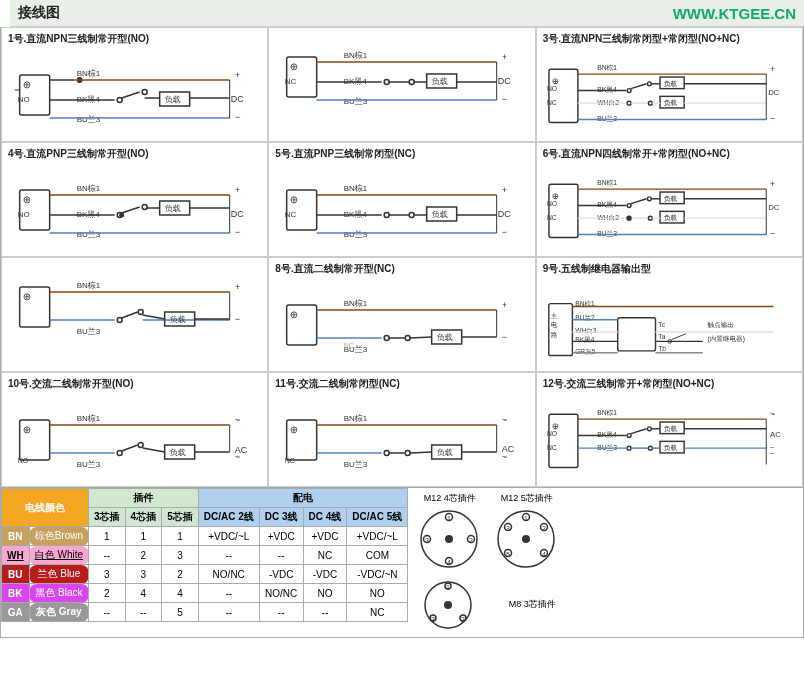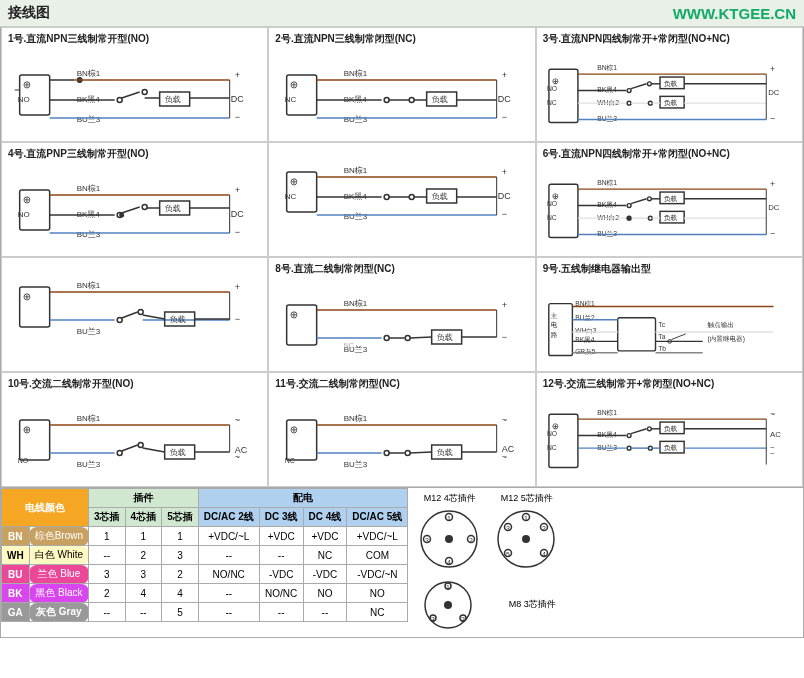--- a/index.html
+++ b/index.html
@@ -11,20 +11,21 @@
       min-height: 678px;
     }
 
     .page-header {
       display: flex;
       justify-content: space-between;
       align-items: center;
       padding: 4px 8px;
       background: #e8f0e8;
       border-bottom: 1px solid #ccc;
+      margin-left: 10px;
     }
     .page-title {
       font-size: 14px;
       font-weight: bold;
       color: #222;
     }
     .page-url {
       font-size: 15px;
       font-weight: bold;
       color: #1a6;
@@ -72,22 +73,22 @@
       border: 1px solid #aaa;
       padding: 2px 5px;
       text-align: center;
       white-space: nowrap;
     }
     .header-color { background: #f5a623; color: #fff; font-weight: bold; }
     .header-plugin { background: #d0e8d0; font-weight: bold; }
     .header-power { background: #b0d0f0; font-weight: bold; }
     .color-cell { text-align: left; padding-left: 4px; border-radius: 8px; }
     .color-bn { background: #c8a060; color: #fff; }
-    .color-wh { background: #fef9c3; }
-    .color-bu { background: #ec4899; color: #fff; }
+    .color-wh { background: #f9a8d4; text-decoration: underline; }
+    .color-bu { background: #b91c1c; color: #fff; }
     .color-bk { background: #d946ef; color: #fff; }
     .color-ga { background: #999; color: #fff; font-weight: bold; }
 
     .connector-section {
       padding: 4px 8px;
       display: flex;
       flex-direction: column;
       align-items: center;
       justify-content: center;
       min-width: 160px;
@@ -152,21 +153,20 @@
 
       <text x="62" y="72" font-size="8" fill="#333">BU兰3</text>
       <line x1="35" y1="68" x2="215" y2="68" stroke="#5080C0" stroke-width="1.5"></line>
       <text x="220" y="70" font-size="9" fill="#333">−</text>
 
       <line x1="215" y1="30" x2="215" y2="68" stroke="#333" stroke-width="1"></line>
     </svg>
   </div>
 
   <div class="diagram-cell">
-    <div class="diagram-title">2号.直流NPN三线制常闭型(NC)</div>
     <svg class="diagram-svg" viewBox="0 0 240 85">
       <rect x="5" y="25" width="30" height="40" rx="2" fill="none" stroke="#333" stroke-width="1.5"></rect>
       <text x="3" y="52" font-size="8" fill="#333">NC</text>
       <text x="8" y="38" font-size="10" fill="#333">⊕</text>
 
       <line x1="35" y1="30" x2="215" y2="30" stroke="#8B4513" stroke-width="1.5"></line>
       <text x="62" y="26" font-size="8" fill="#333">BN棕1</text>
       <text x="220" y="28" font-size="9" fill="#333">+</text>
 
       <text x="62" y="52" font-size="8" fill="#333">BK黑4</text>
@@ -181,21 +181,21 @@
       <text x="216" y="52" font-size="9" fill="#333">DC</text>
 
       <text x="62" y="72" font-size="8" fill="#333">BU兰3</text>
       <line x1="35" y1="68" x2="215" y2="68" stroke="#5080C0" stroke-width="1.5"></line>
       <text x="220" y="70" font-size="9" fill="#333">−</text>
       <line x1="215" y1="30" x2="215" y2="68" stroke="#333" stroke-width="1"></line>
     </svg>
   </div>
 
   <div class="diagram-cell">
-    <div class="diagram-title">3号.直流NPN四线制常开+常闭型(NO+NC)</div>
+    <div class="diagram-title">3号.直流NPN三线制常闭型+常闭型(NO+NC)</div>
     <svg class="diagram-svg" viewBox="0 0 260 88">
       <rect x="5" y="20" width="30" height="55" rx="2" fill="none" stroke="#333" stroke-width="1.5"></rect>
       <text x="3" y="42" font-size="7" fill="#333">NO</text>
       <text x="3" y="57" font-size="7" fill="#333">NC</text>
       <text x="8" y="35" font-size="9" fill="#333">⊕</text>
 
       <line x1="35" y1="25" x2="230" y2="25" stroke="#8B4513" stroke-width="1.5"></line>
       <text x="55" y="21" font-size="7" fill="#333">BN棕1</text>
       <text x="234" y="23" font-size="9" fill="#333">+</text>
 
@@ -249,20 +249,21 @@
       <text x="62" y="72" font-size="8" fill="#333">BU兰3</text>
       <line x1="35" y1="68" x2="215" y2="68" stroke="#5080C0" stroke-width="1.5"></line>
       <text x="220" y="70" font-size="9" fill="#333">−</text>
       <line x1="215" y1="30" x2="215" y2="68" stroke="#333" stroke-width="1"></line>
 
       <circle cx="107" cy="50" r="2.5" fill="#333"></circle>
     </svg>
   </div>
 
   <div class="diagram-cell">
+    <div class="diagram-title">5号.直流PNP三线制常闭型(NC)</div>
     <svg class="diagram-svg" viewBox="0 0 240 85">
       <rect x="5" y="25" width="30" height="40" rx="2" fill="none" stroke="#333" stroke-width="1.5"></rect>
       <text x="3" y="52" font-size="8" fill="#333">NC</text>
       <text x="8" y="38" font-size="10" fill="#333">⊕</text>
       <line x1="35" y1="30" x2="215" y2="30" stroke="#8B4513" stroke-width="1.5"></line>
       <text x="62" y="26" font-size="8" fill="#333">BN棕1</text>
       <text x="220" y="28" font-size="9" fill="#333">+</text>
       <text x="62" y="52" font-size="8" fill="#333">BK黑4</text>
       <line x1="35" y1="50" x2="100" y2="50" stroke="#333" stroke-width="1.5"></line>
       <circle cx="105" cy="50" r="2.5" fill="none" stroke="#333" stroke-width="1.5"></circle>
@@ -338,21 +339,21 @@
       <rect x="150" y="50" width="30" height="14" fill="none" stroke="#333" stroke-width="1.5"></rect>
       <text x="155" y="60" font-size="8" fill="#333">负载</text>
       <line x1="128" y1="53" x2="150" y2="57" stroke="#333" stroke-width="1.5"></line>
       <line x1="180" y1="57" x2="215" y2="57" stroke="#333" stroke-width="1.5"></line>
       <text x="220" y="60" font-size="9" fill="#333">−</text>
       <line x1="215" y1="30" x2="215" y2="58" stroke="#333" stroke-width="1"></line>
     </svg>
   </div>
 
   <div class="diagram-cell">
-    <div class="diagram-title">8号.直流二线制常闭型(NC)</div>
+    <div class="diagram-title">8号.直流二线制常开型(NC)</div>
     <svg class="diagram-svg" viewBox="0 0 240 85">
       <rect x="5" y="25" width="30" height="40" rx="2" fill="none" stroke="#333" stroke-width="1.5"></rect>
       <text x="8" y="38" font-size="10" fill="#333">⊕</text>
       <line x1="35" y1="30" x2="215" y2="30" stroke="#8B4513" stroke-width="1.5"></line>
       <text x="62" y="26" font-size="8" fill="#333">BN棕1</text>
       <text x="220" y="28" font-size="9" fill="#333">+</text>
 
       <circle cx="105" cy="58" r="2.5" fill="none" stroke="#333" stroke-width="1.5"></circle>
       <line x1="107" y1="58" x2="123" y2="58" stroke="#333" stroke-width="1.5"></line>
       <circle cx="126" cy="58" r="2.5" fill="none" stroke="#333" stroke-width="1.5"></circle>

